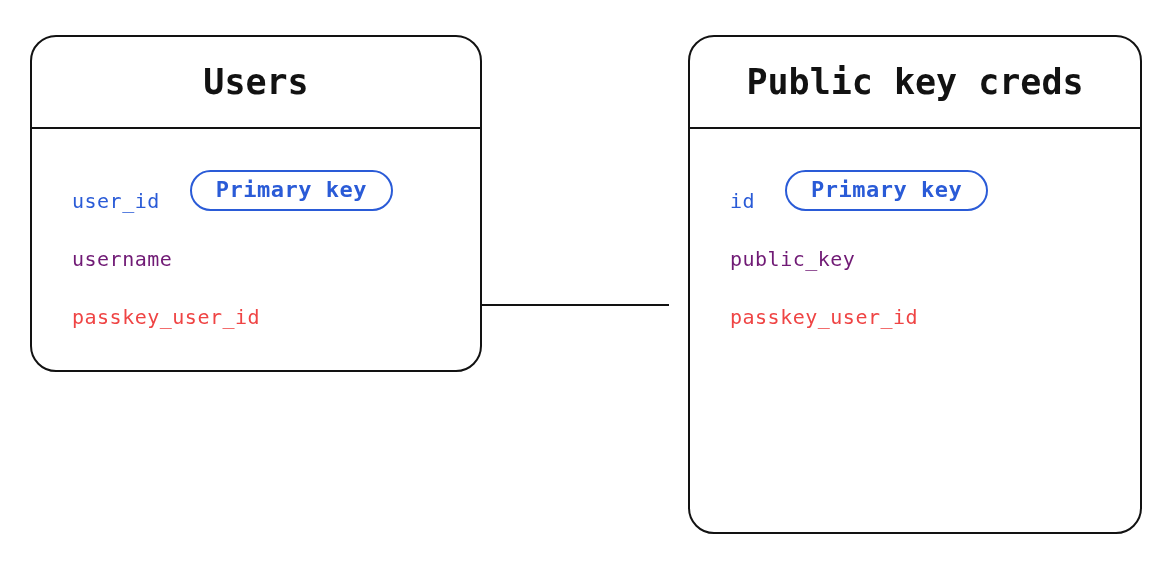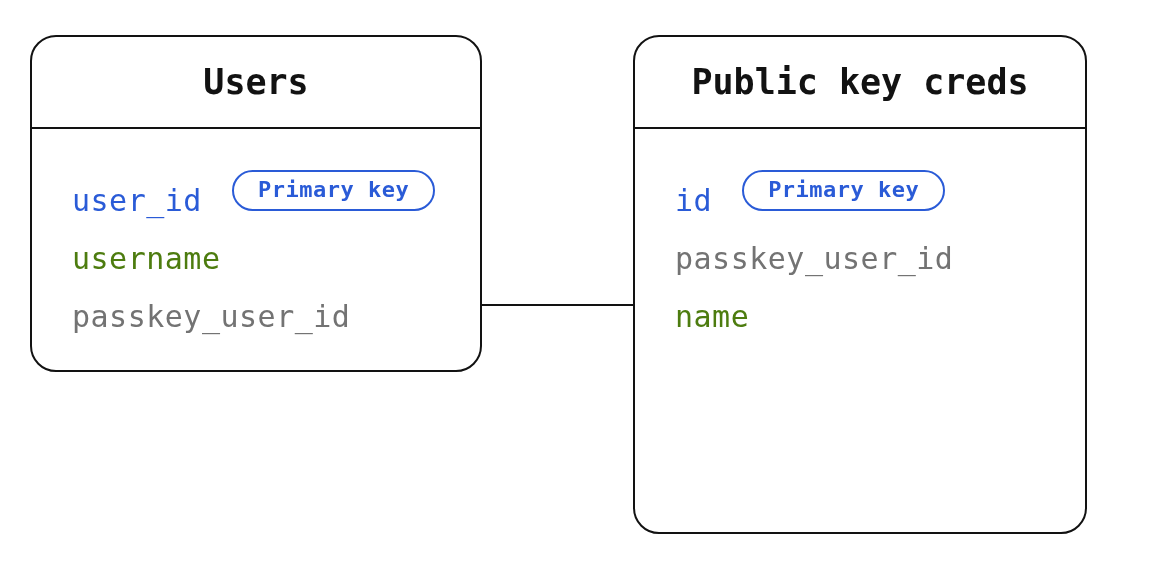--- a/index.html
+++ b/index.html
@@ -28,21 +28,21 @@
     box-sizing: border-box;
     z-index: 2;
   }
   .tbl-users {
     left: 30px;
     top: 35px;
     width: 452px;
     height: 337px;
   }
   .tbl-creds {
-    left: 633px;
+    left: 688px;
     top: 35px;
     width: 454px;
     height: 499px;
   }
   .tbl-header {
     height: 92px;
     border-bottom: 2px solid #121212;
     display: flex;
     align-items: center;
     justify-content: center;
@@ -60,27 +60,27 @@
   .tbl-creds .tbl-body {
   }
   .field-row {
     height: 58px;
     display: flex;
     align-items: center;
     gap: 30px;
     white-space: nowrap;
   }
   .field-name {
-    font-size: 30px;
+    font-size: 20px;
     letter-spacing: 0.5px;
     margin-top: 21px;
   }
-  .f-black  { color: #4d7c0f; }
+  .f-black  { color: #701a75; }
   .f-blue   { color: #2a5bd7; }
-  .f-orange { color: #737373; }
+  .f-orange { color: #ef4444; }
   .pk-badge {
     display: inline-flex;
     align-items: center;
     justify-content: center;
     border: 2px solid #2a5bd7;
     color: #2a5bd7;
     border-radius: 999px;
     font-size: 22px;
     font-weight: bold;
     line-height: 1;
@@ -126,21 +126,21 @@
   <div class="er-table tbl-creds">
     <div class="tbl-header">
       <span class="tbl-title">Public key creds</span>
     </div>
     <div class="tbl-body">
       <div class="field-row">
         <span class="field-name f-blue">id</span>
         <span class="pk-badge">Primary key</span>
       </div>
       <div class="field-row">
-        <span class="field-name f-orange">passkey_user_id</span>
+        <span class="field-name f-black">public_key</span>
       </div>
       <div class="field-row">
-        <span class="field-name f-black">name</span>
+        <span class="field-name f-orange">passkey_user_id</span>
       </div>
     </div>
   </div>
 
 </div>
 
 </body></html>

